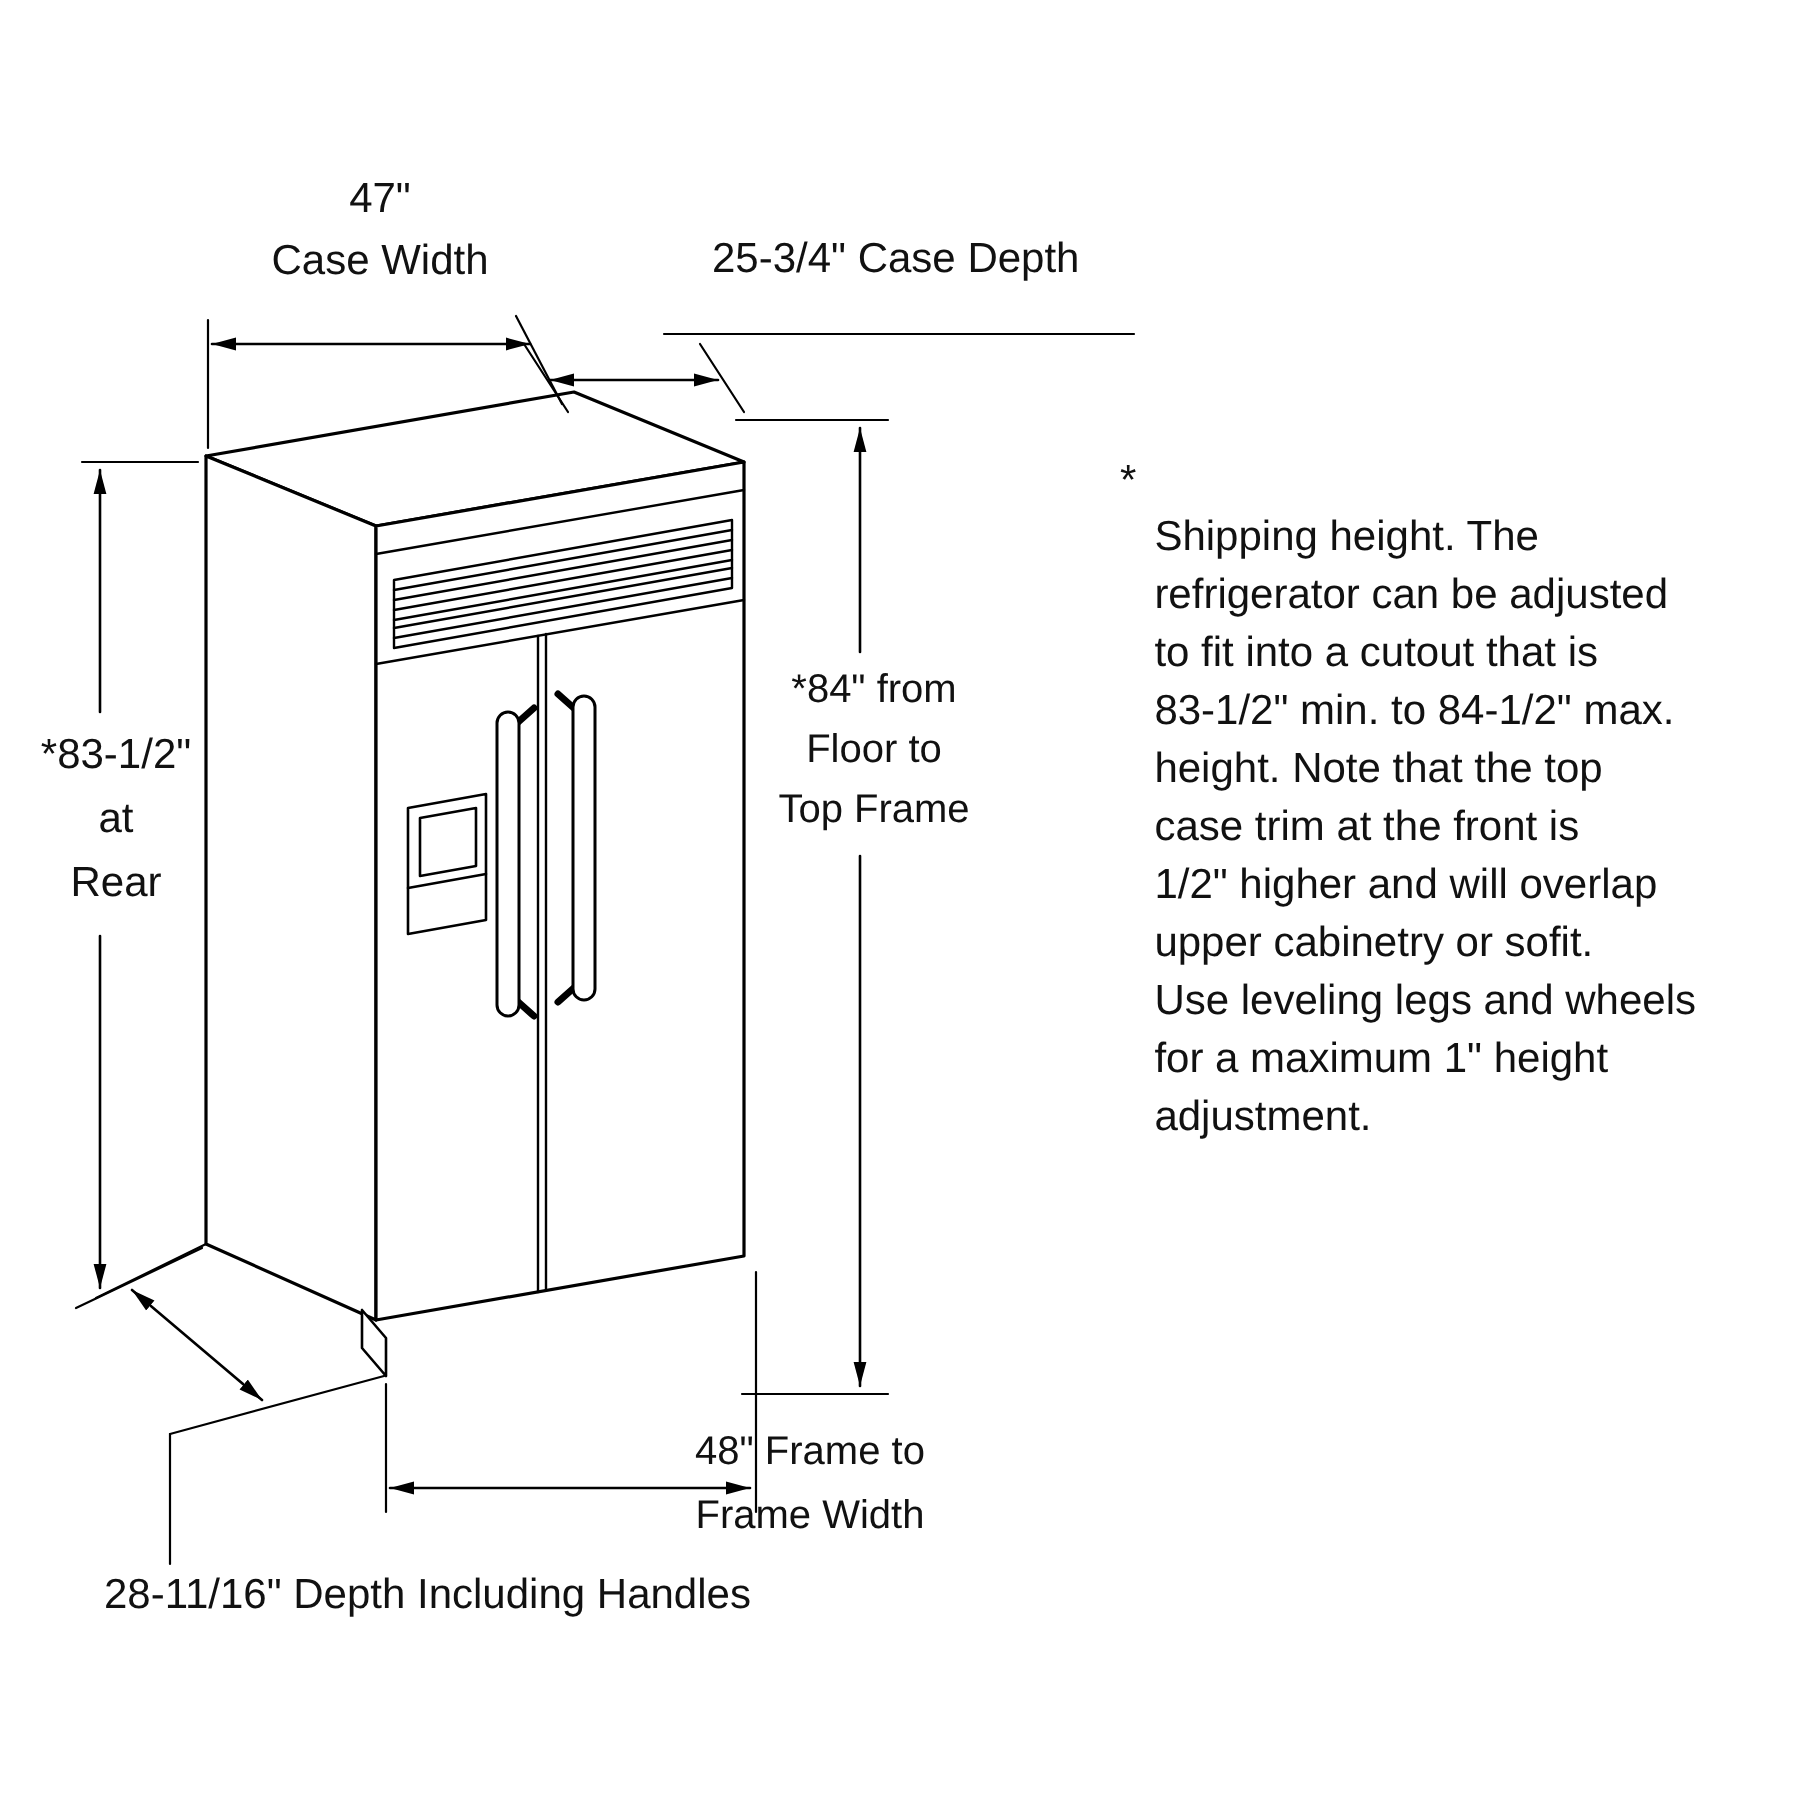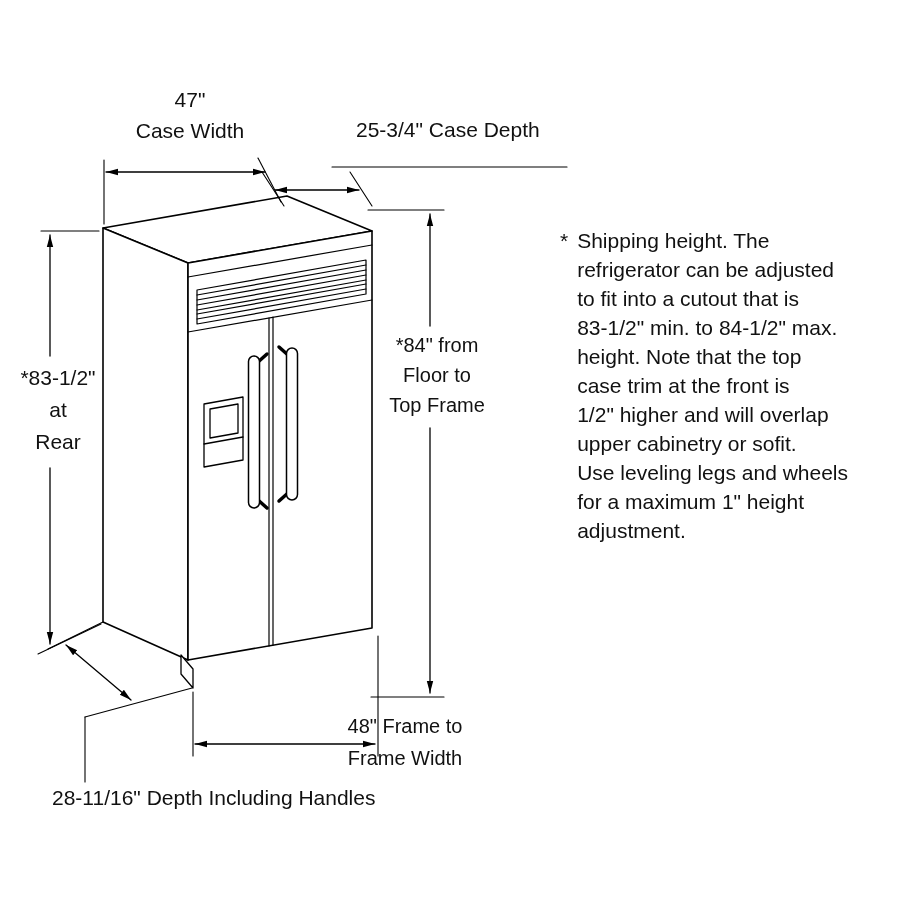--- a/index.html
+++ b/index.html
@@ -17,21 +17,21 @@
   #case-depth-label   { left:356px; top:118px; width:240px; font-size:21px; }
   #rear-height-label  { left:2px;   top:362px; width:112px; font-size:21px; line-height:32px; }
   #floor-top-label    { left:376px; top:330px; width:122px; font-size:20px; line-height:30px; }
   #frame-width-label  { left:325px; top:710px; width:160px; font-size:20px; line-height:32px; }
   #depth-handles-label{ left:52px;  top:786px; width:420px; font-size:21px; }
   #footnote {
     position:absolute; left:560px; top:226px; width:330px;
     display:flex; gap:9px; align-items:flex-start;
   }
   #footnote .bullet { font-size:21px; line-height:29px; }
-  #footnote .note-text { font-size:21px; line-height:29px; white-space:pre-line; }
+  #footnote .note-text { font-size:21px; line-height:29px; white-space:pre-line;margin-top:28px; }
 </style>
 </head>
 <body>
 
 <div id="stage">
 
   <svg id="diagram-svg" width="900" height="900" viewBox="0 0 900 900">
     <defs>
       <marker id="arr" markerUnits="userSpaceOnUse" markerWidth="14" markerHeight="10" refX="12" refY="4" orient="auto-start-reverse">
         <path d="M0,0.8 L12,4 L0,7.2 Z" fill="#000"></path>

